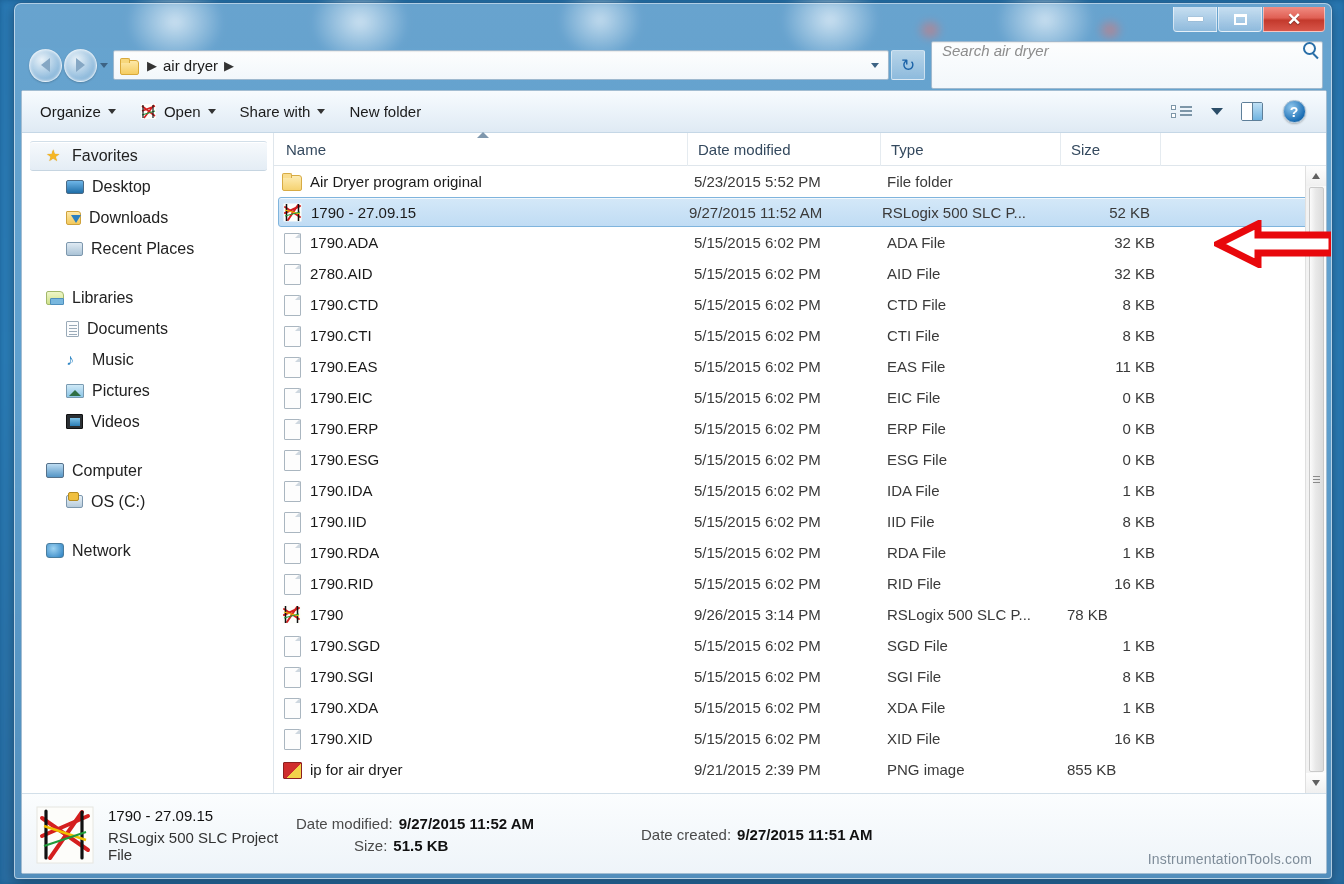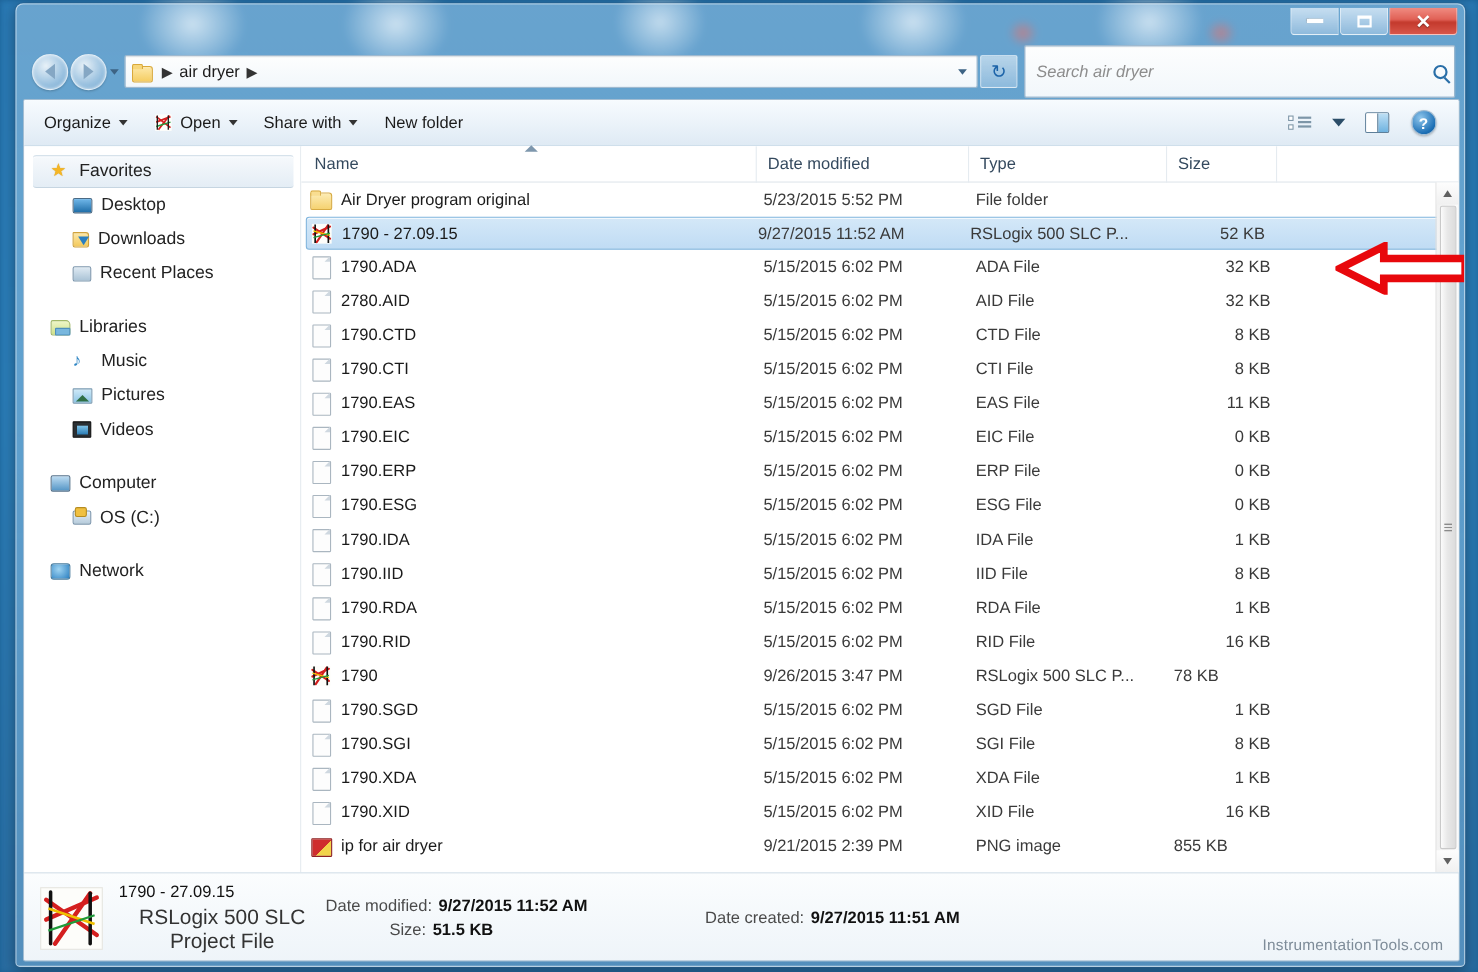--- a/index.html
+++ b/index.html
@@ -117,21 +117,21 @@
     width: 34px; height: 30px; margin-left: 2px; flex:none;
     background: linear-gradient(180deg, rgba(250,253,255,.55), rgba(190,215,238,.45));
     border:1px solid rgba(255,255,255,.5); border-radius:2px;
     display:flex;align-items:center;justify-content:center;cursor:pointer;
     color:#1c63a8; font-size:17px;
   }
   #search-box {
     width: 392px; height: 48px; margin-left: 6px; flex: none;
     background: linear-gradient(180deg,#fdfefe,#f2f7fb);
     border: 1px solid #9fb9cf; border-radius: 2px;
-    display:flex;align-items:center;padding:0 6px 0 10px;
+    display:flex;align-items:flex-start;padding:0 6px 0 10px;
     box-shadow: inset 0 1px 1px rgba(0,0,0,.08);
   }
   #search-input-text { flex:1; font-style: italic; color:#8d8d8d; font-size:15px; }
   .magnifier { width:13px;height:13px;border:2px solid #2a6fa8;border-radius:50%;position:relative; }
   .magnifier::after { content:'';position:absolute;right:-5px;bottom:-4px;width:7px;height:2px;background:#2a6fa8;transform:rotate(45deg); }
 
   
   #client {
     position: absolute; left: 6px; top: 86px; width: 1306px; height: 784px;
     background: #fff; border: 1px solid #a3bdd2; border-radius: 2px;
@@ -287,21 +287,21 @@
     border-top:1px solid #d2dfe9;
     display:flex; align-items:center; padding: 0 14px; gap:14px; position:relative;
   }
   #details-icon { width:58px;height:58px;flex:none; }
   #details-cols { display:flex; align-items:center; }
   .det-col { display:flex; flex-direction:column; justify-content:center; gap:5px; }
   .det-line { font-size:15px; color:#2b2b2b; white-space:nowrap; display:flex; gap:6px; }
   .det-label { color:#4a4a4a; }
   .det-value { color:#111; font-weight:bold; }
   .det-title { font-size:15px; color:#111; }
-  .det-sub { font-size:19px; color:#333;text-align:center; }
+  .det-sub { font-size:15px; color:#333; }
   #watermark {
     position:absolute; right:14px; bottom:8px;
     font-size:14px; color:#7e8c99; letter-spacing:.2px;
   }
 
   
   #annotation-arrow {
     position:absolute; left:1199px; top:216px; width:122px; height:48px;
     pointer-events:none;
   }
@@ -432,20 +432,24 @@
             <span>Downloads</span>
           </div>
           <div class="nav-item child">
             <span class="nav-ico ico-recent"></span>
             <span>Recent Places</span>
           </div>
           <div class="nav-gap"></div>
           <div class="nav-item">
             <span class="nav-ico ico-libraries"></span>
             <span>Libraries</span>
+          </div>
+          <div class="nav-item child">
+            <span class="nav-ico ico-doc"></span>
+            <span>Documents</span>
           </div>
           <div class="nav-item child">
             <span class="nav-ico ico-music">♪</span>
             <span>Music</span>
           </div>
           <div class="nav-item child">
             <span class="nav-ico ico-pictures"></span>
             <span>Pictures</span>
           </div>
           <div class="nav-item child">
@@ -647,21 +651,21 @@
                     <g stroke="#f0c000" stroke-width="1.2" fill="none">
                       <path d="M2 7 L17 11"></path>
                     </g>
                     <g stroke="#1f9b3a" stroke-width="1.1" fill="none">
                       <path d="M2 13 L17 9"></path>
                     </g>
                   </svg>
                 </span>
                 <span>1790</span>
               </div>
-              <div class="cell-date" style="width: 193px;">9/26/2015 3:47 PM</div>
+              <div class="cell-date" style="width: 193px;">9/26/2015 3:14 PM</div>
               <div class="cell-type" style="width: 180px;">RSLogix 500 SLC P...</div>
               <div class="cell-size" style="width: 88px; text-align: left;">78 KB</div>
             </div>
             <div class="row">
               <div class="cell-name" style="width: 412px;">
                 <span class="f-ico f-generic"></span>
                 <span>1790.SGD</span>
               </div>
               <div class="cell-date" style="width: 193px;">5/15/2015 6:02 PM</div>
               <div class="cell-type" style="width: 180px;">SGD File</div>

